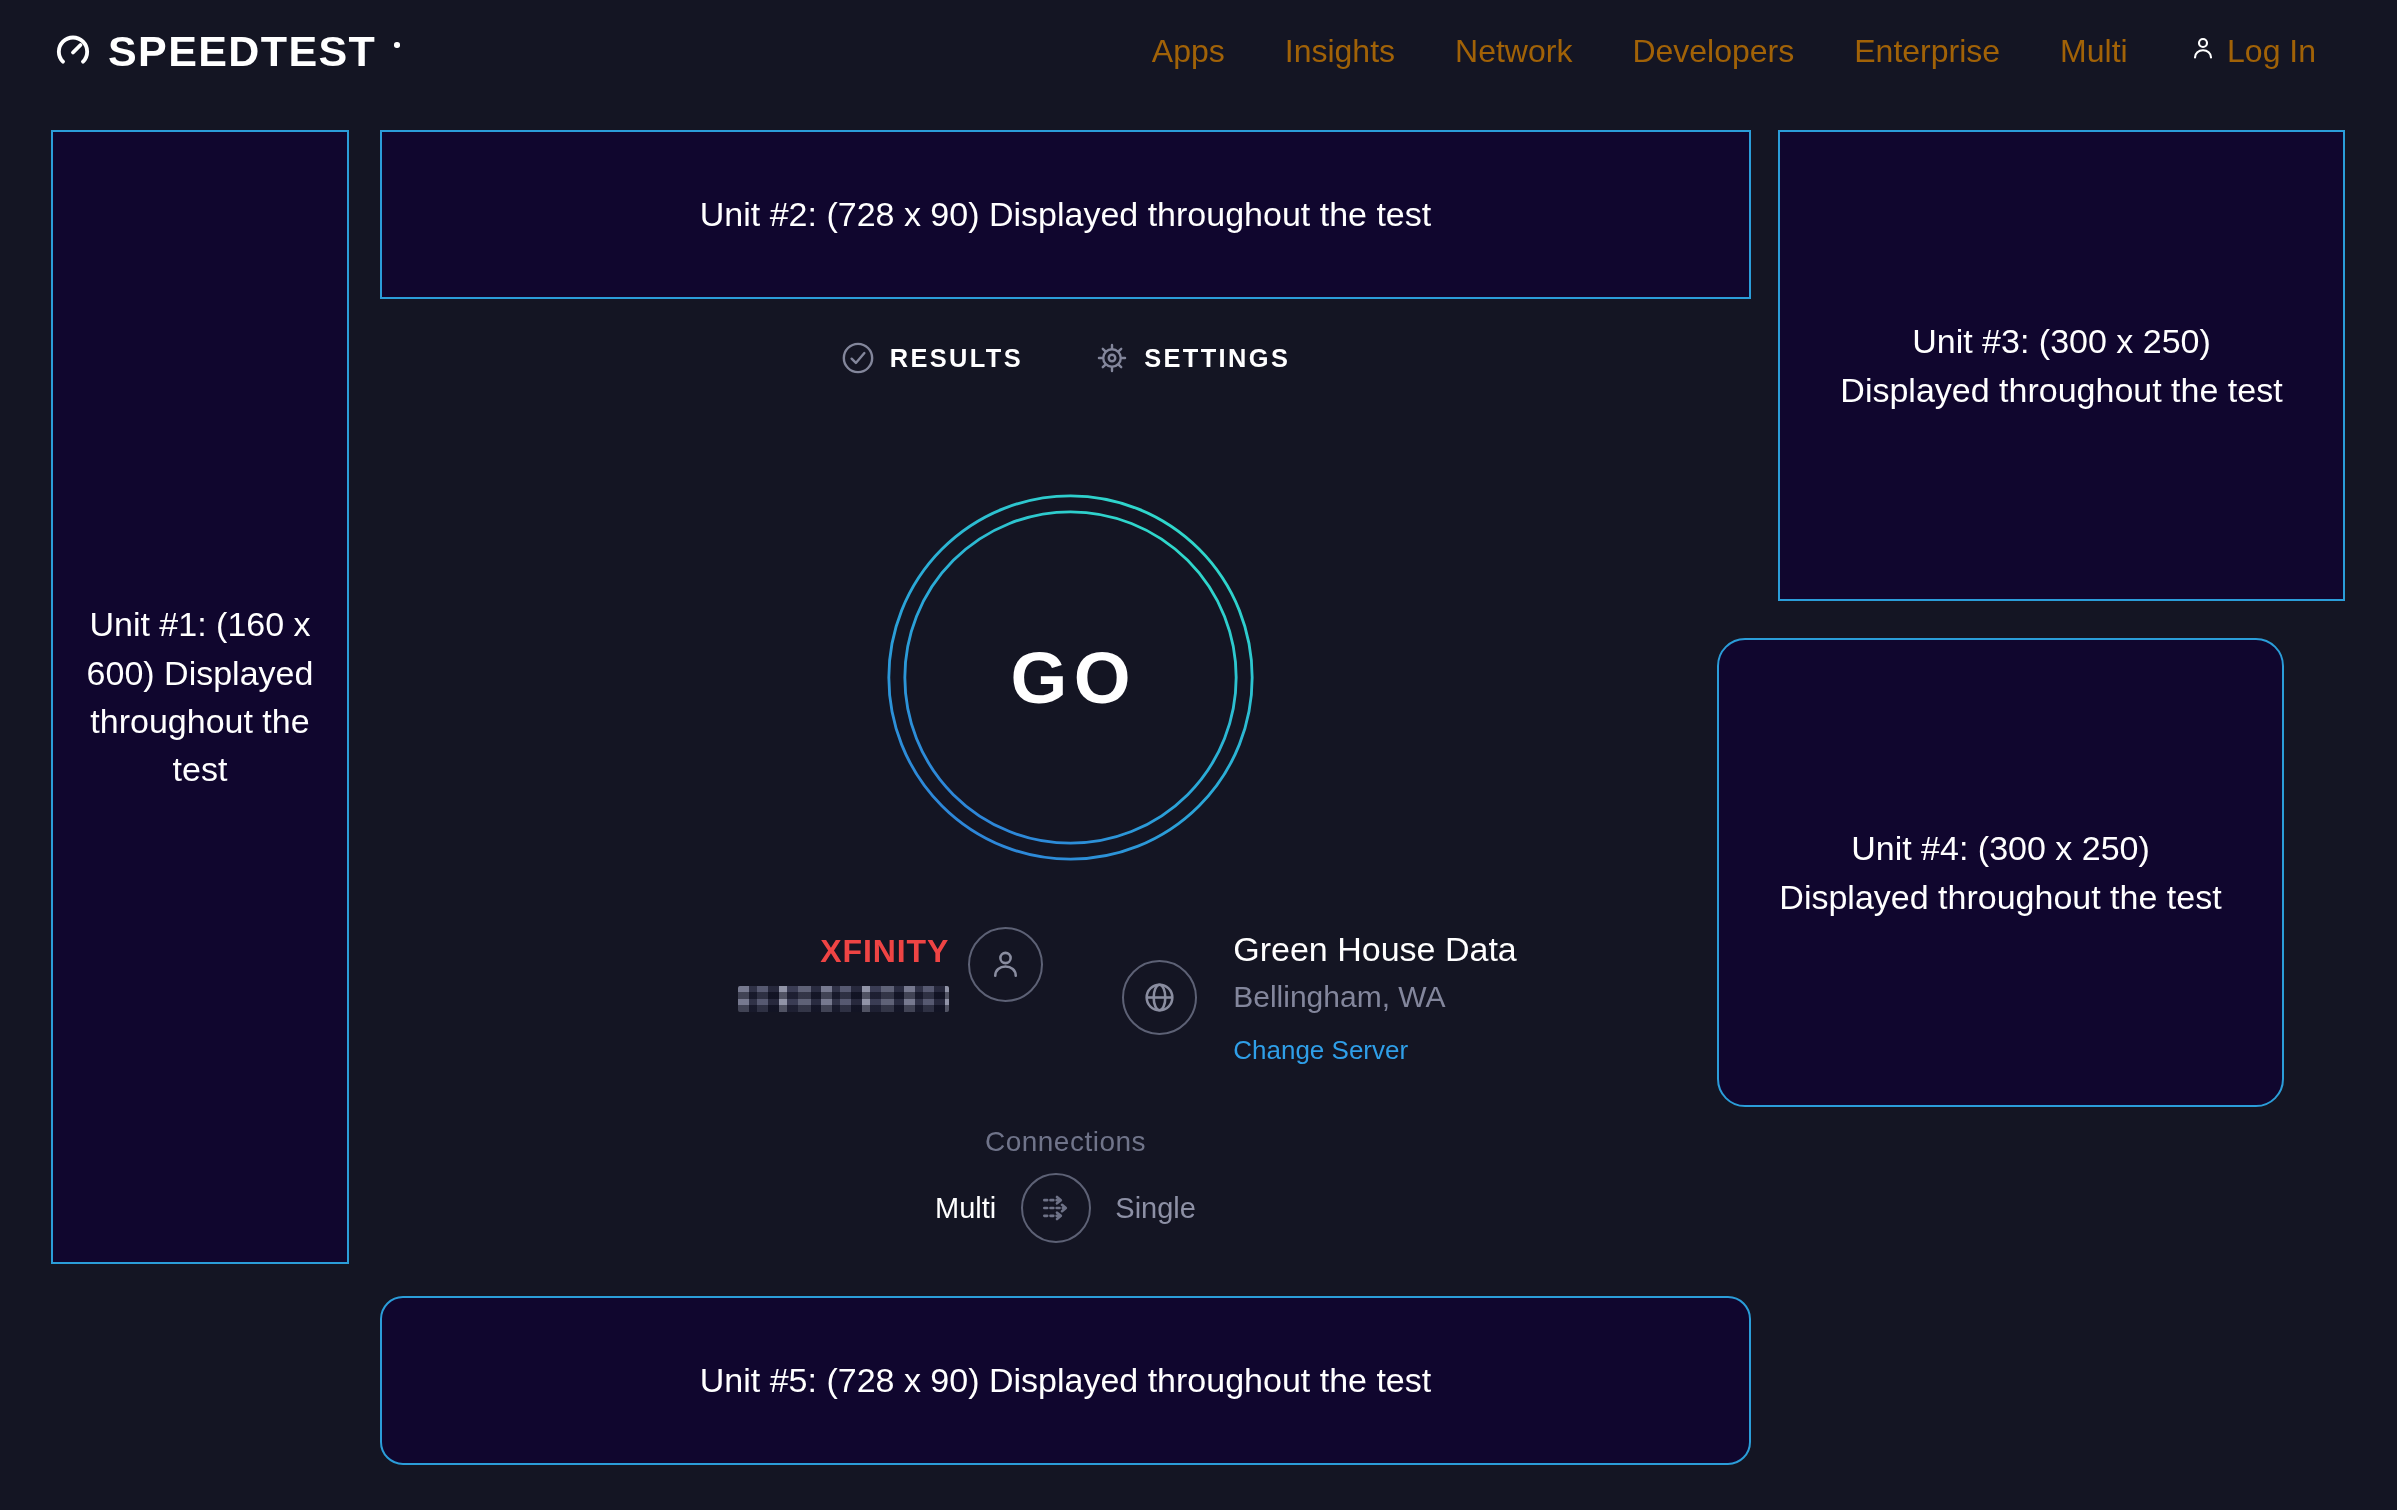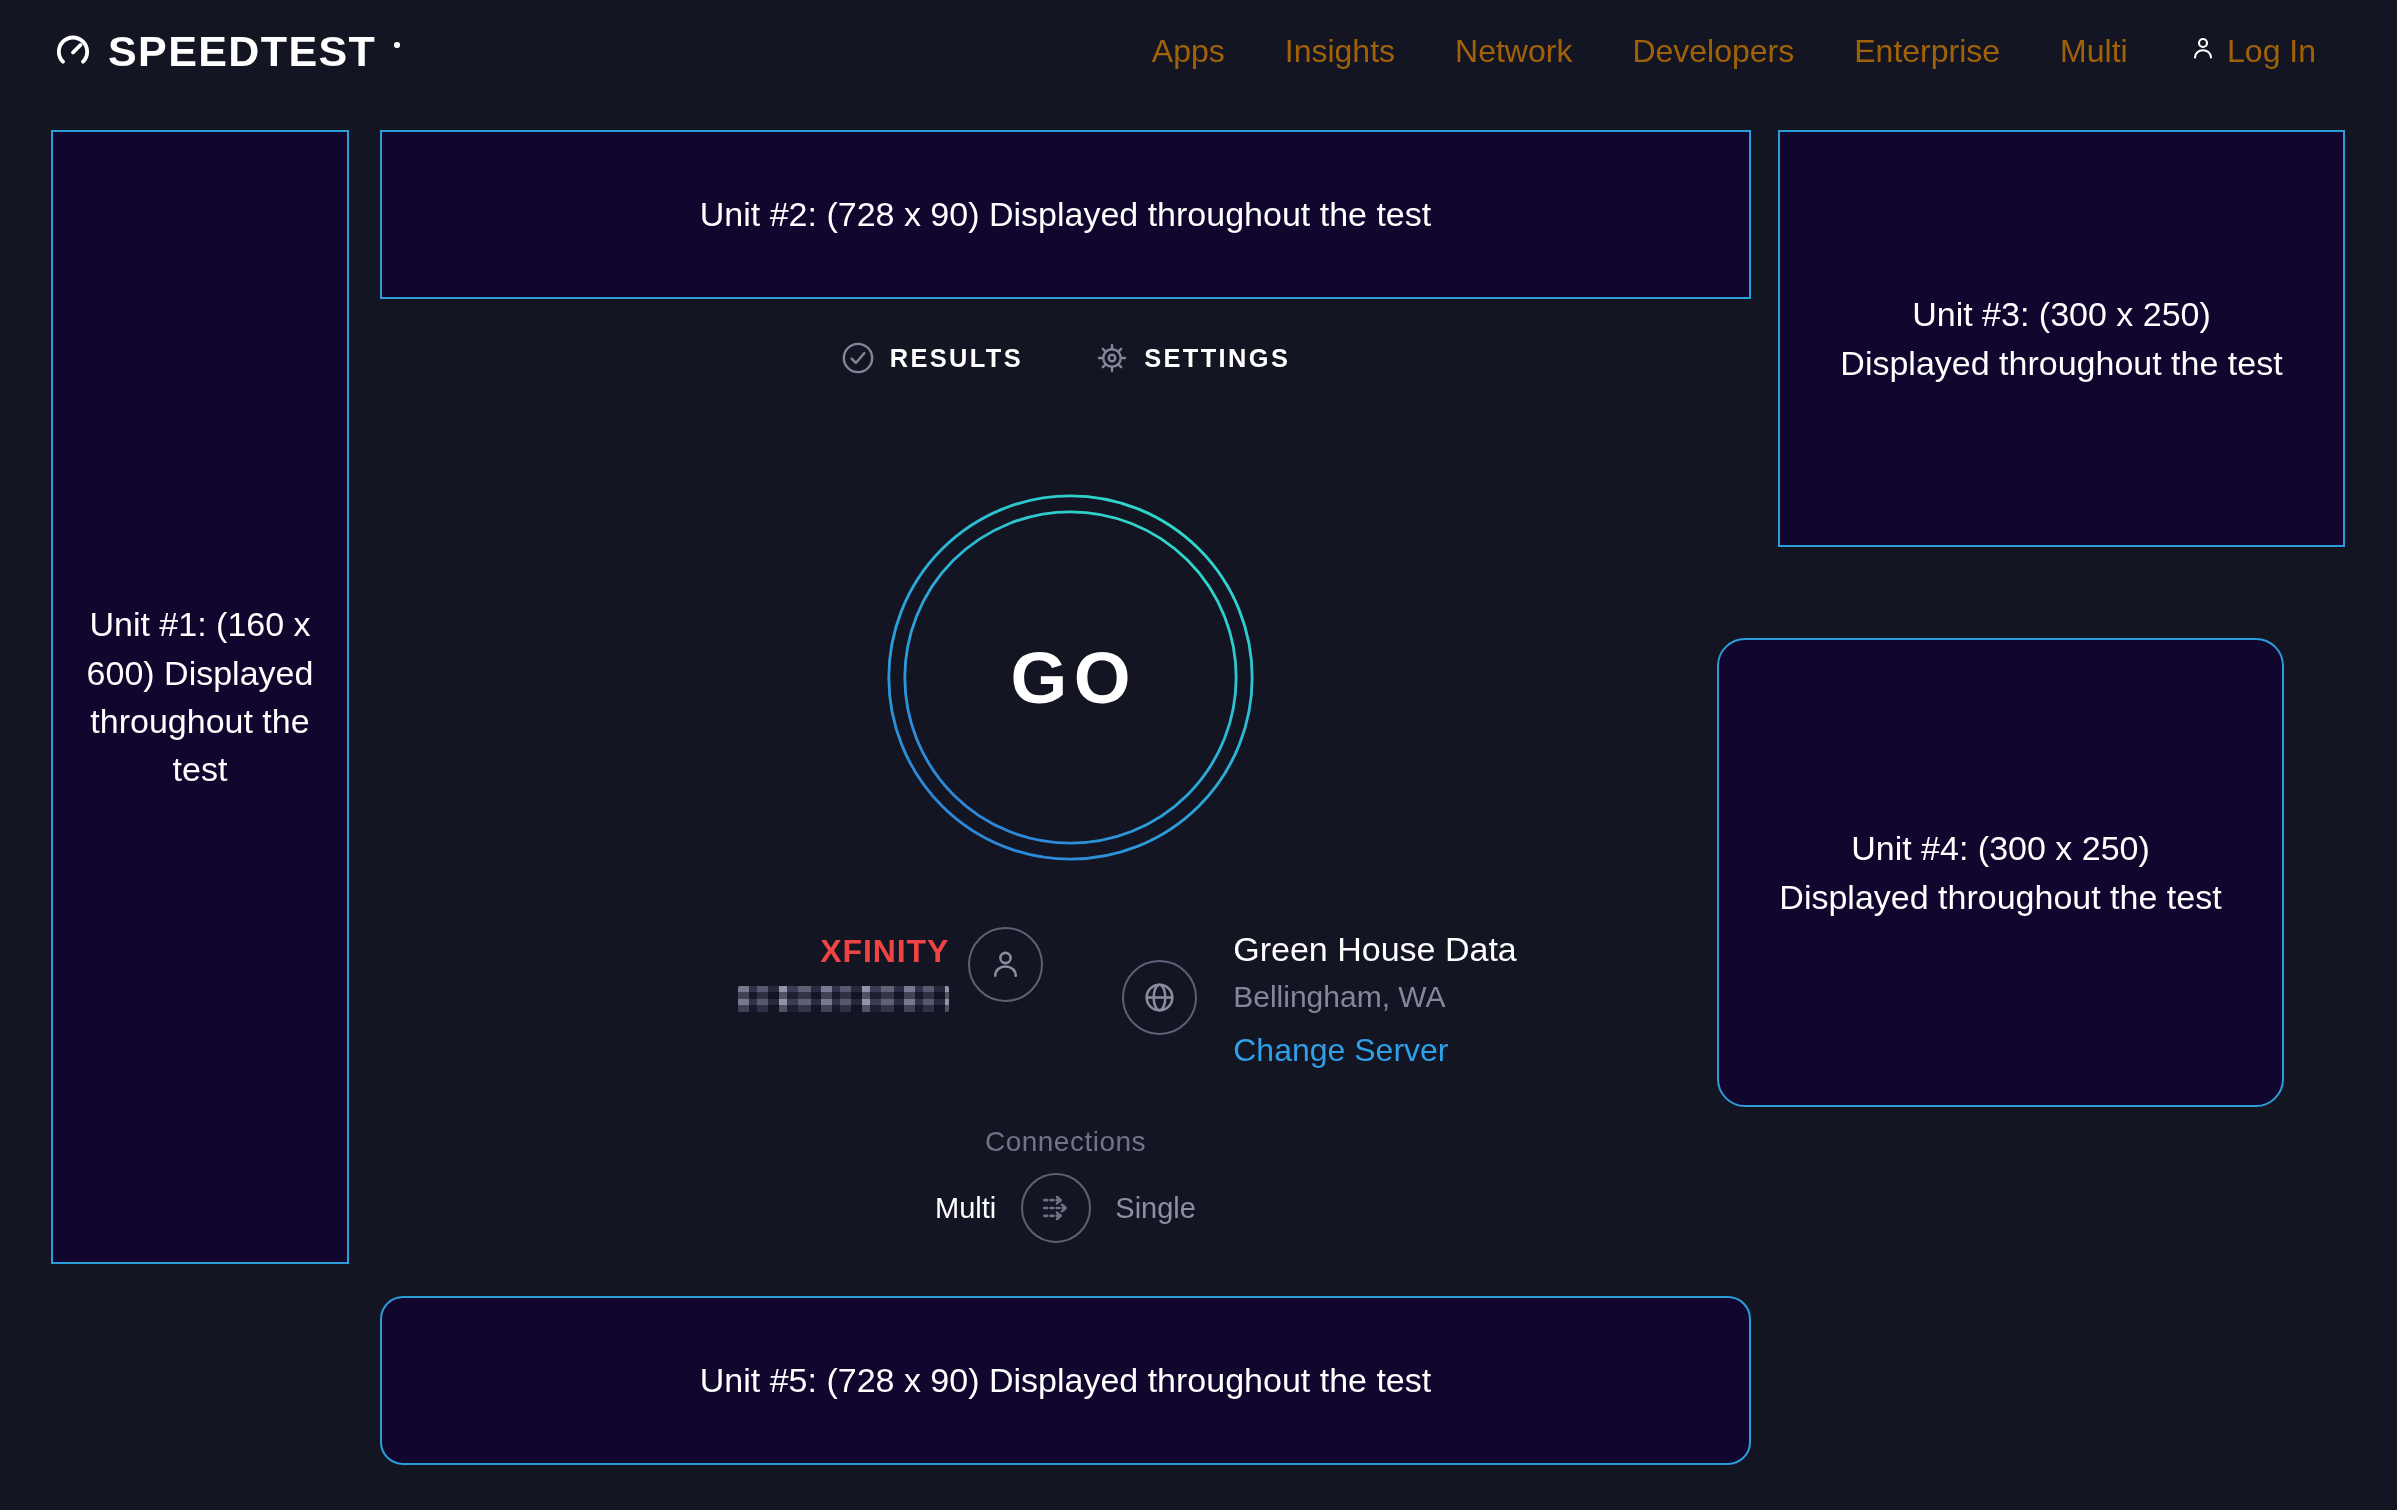--- a/index.html
+++ b/index.html
@@ -26,21 +26,21 @@
 
   
   .ad {
     position:absolute; background:#10062e; border:2.8px solid #2b9dd9;
     color:#ffffff; display:flex; align-items:center; justify-content:center;
     text-align:center; font-size:34px; line-height:1.42; box-sizing:border-box;
     cursor:pointer;
   }
   #ad1 { left:51px;   top:130px;  width:298px;  height:1134px; padding:0 24.5px; }
   #ad2 { left:380px;  top:130px;  width:1371px; height:169px; }
-  #ad3 { left:1778px; top:130px;  width:567px;  height:417px; padding:0 60px; }
+  #ad3 { left:1778px; top:130px;  width:567px;  height:471px; padding:0 60px; }
   #ad4 { left:1717px; top:638px;  width:567px;  height:469px; padding:0 60px;border-radius:28px; }
   #ad5 { left:380px;  top:1296px; width:1371px; height:169px;border-radius:23px; }
 
   
   .tabs {
     position:absolute; top:341px; left:380px; width:1371px;
     display:flex; justify-content:center; gap:72px;
   }
   .tab {
     display:flex; align-items:center; gap:15px; cursor:pointer;
@@ -82,21 +82,21 @@
       repeating-linear-gradient(90deg,
         #6e7188 0 11.3px, #23253c 11.3px 19px, #4c4f68 19px 30px,
         #191b30 30px 41px, #8a8da2 41px 49px, #2e3049 49px 60px,
         #55586f 60px 73px, #1c1e34 73px 83px);
     border-radius:1.9px;
   }
   .server-group { display:flex; align-items:center; gap:36px; }
   .server-text { margin-top:1.9px; }
   .server-name { color:#ffffff; font-size:34px; font-weight:500; line-height:40px; }
   .server-loc  { color:#83869c; font-size:30px; margin-top:11.3px; line-height:34px; }
-  .server-change { display:inline-block; color:#2f9fe8; font-size:32px; margin-top:19px; line-height:34px; cursor:pointer; }
+  .server-change { display:inline-block; color:#2f9fe8; font-size:26px; margin-top:19px; line-height:34px; cursor:pointer; }
 
   
   .connections { position:absolute; top:1126px; left:380px; width:1371px; text-align:center; }
   .conn-label { color:#70748a; font-size:28px; letter-spacing:0.5px; }
   .conn-row { margin-top:15px; display:flex; justify-content:center; align-items:center; gap:24.5px; }
   .conn-option-active   { color:#ffffff; font-size:29px; font-weight:500; cursor:pointer; }
   .conn-option-inactive { color:#8d90a5; font-size:29px; cursor:pointer; }
   .toggle-circle {
     width:70px; height:70px; border:2.8px solid #5d6175; border-radius:50%;
     display:flex; align-items:center; justify-content:center; box-sizing:border-box;

